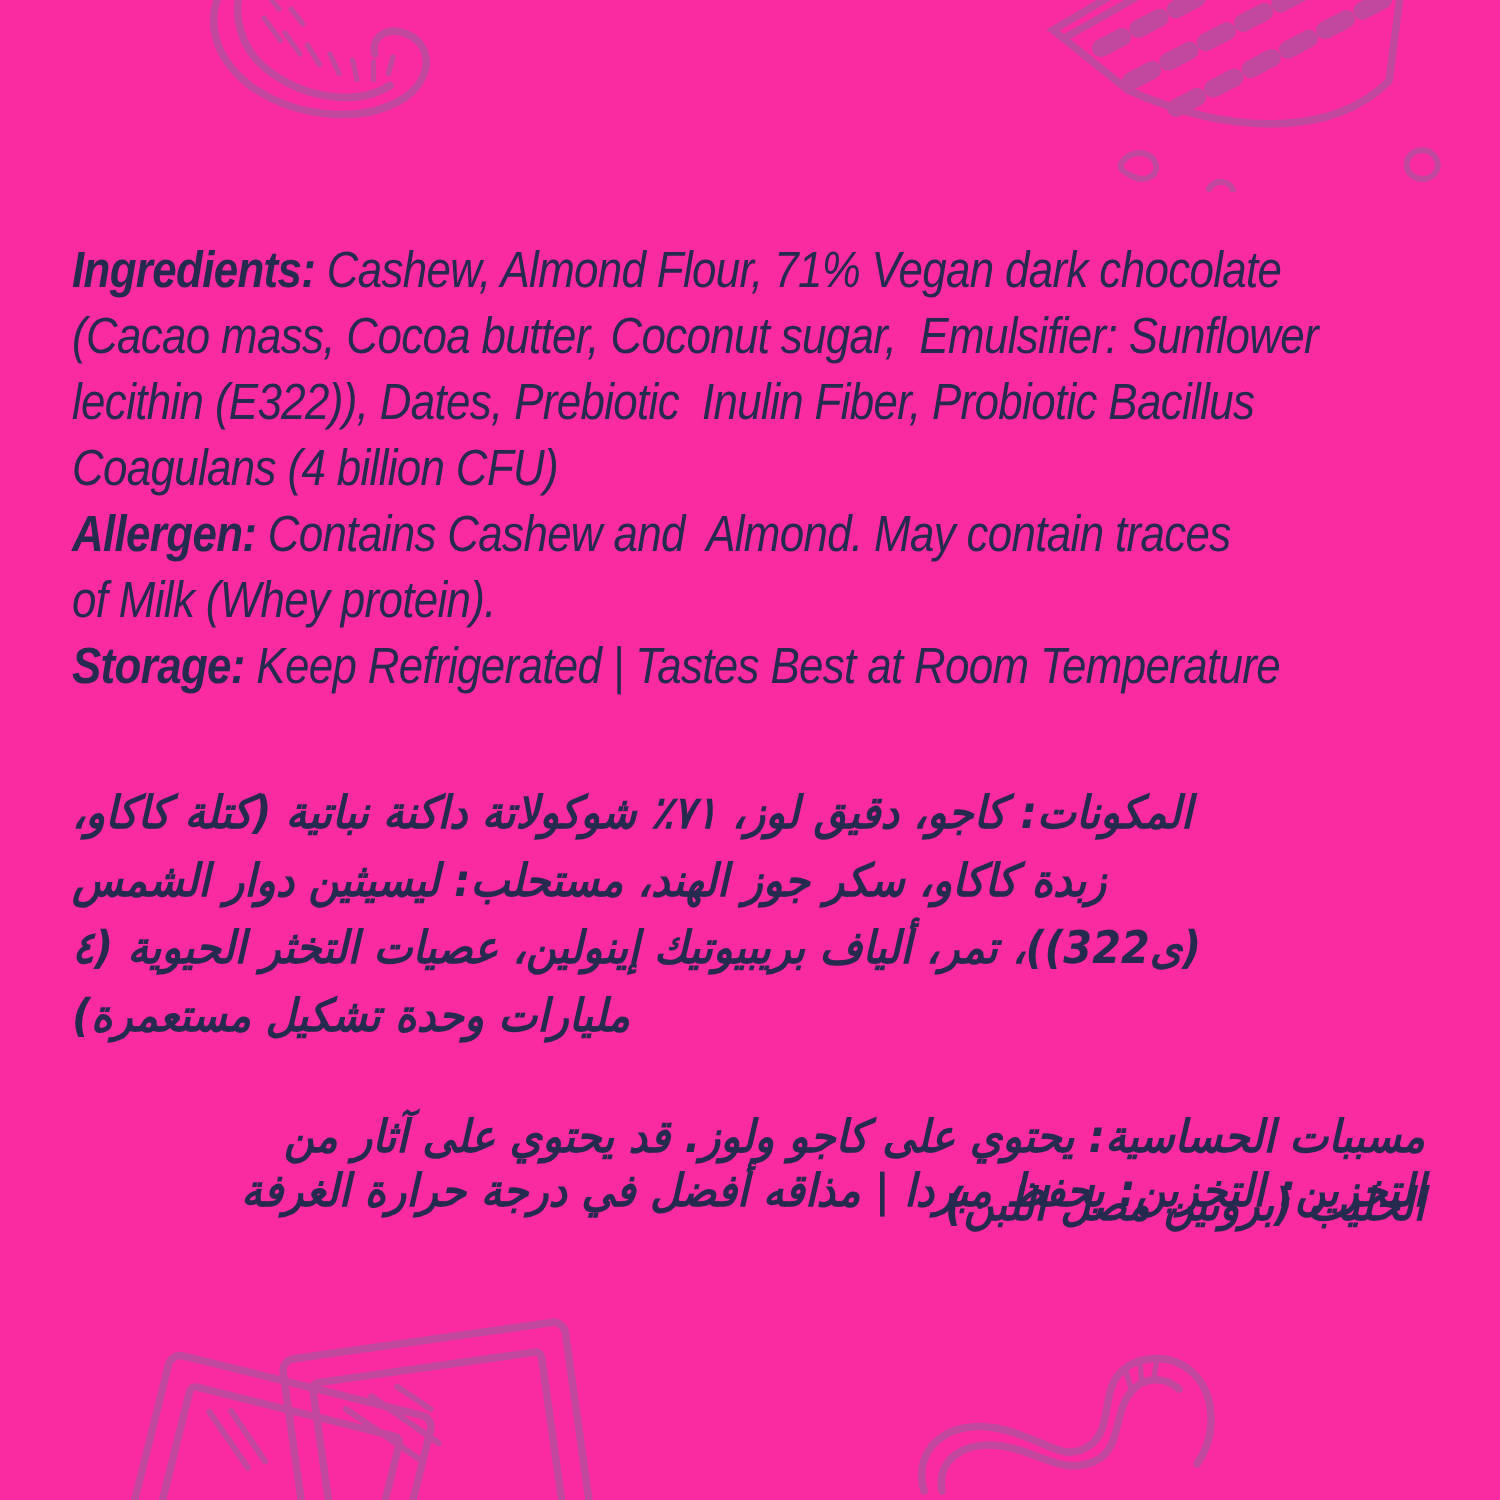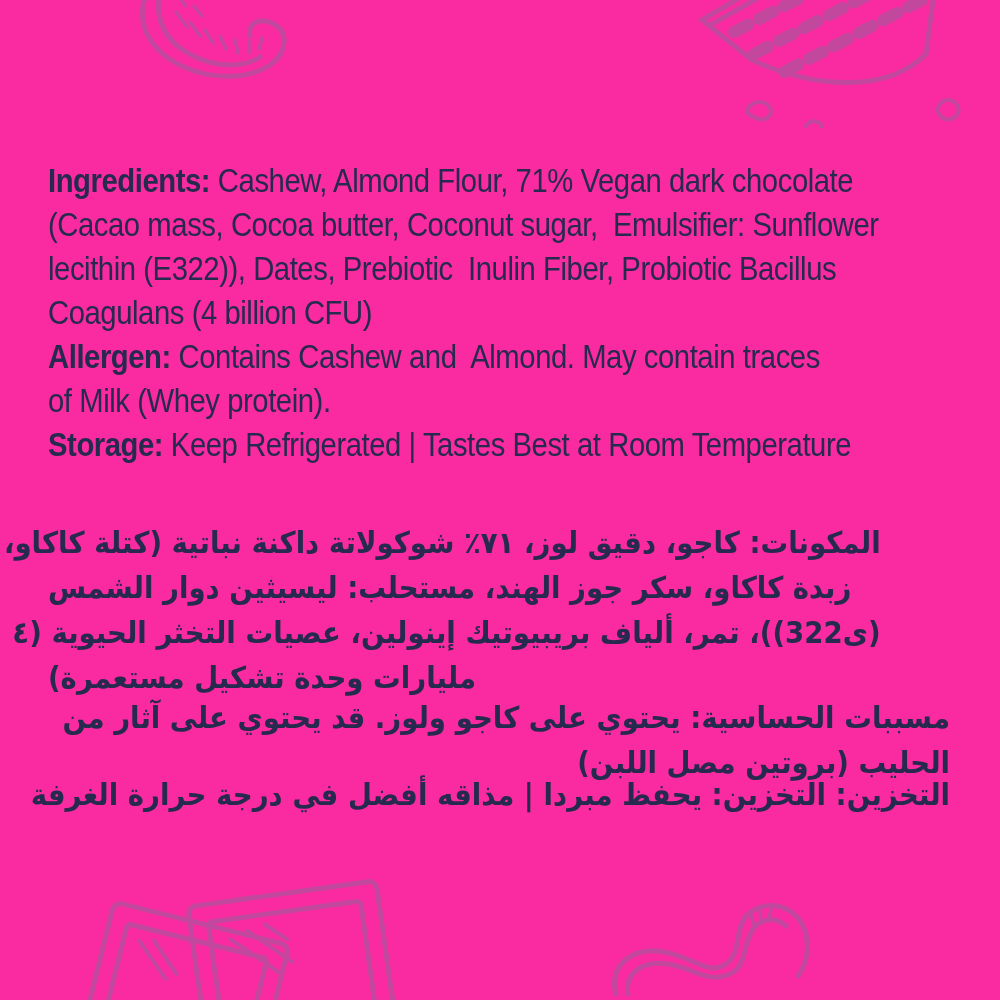--- a/index.html
+++ b/index.html
@@ -8,21 +8,21 @@
     --decoration:#C2489E;
   }
   *{margin:0;padding:0;box-sizing:border-box;}
   html,body{width:1000px;height:1000px;}
   body{
     position:relative;
     overflow:hidden;
     background:var(--background);
     font-family:"Liberation Sans", sans-serif;
   }
-  .block{position:absolute;}
+  .block{position:absolute;font-style:italic;}
 
   
   #english-block{left:48px;top:158px;width:910px;}
   .en-line{
     white-space:pre;
     font-family:"Liberation Sans", sans-serif;
     font-weight:400;
     font-size:34px;
     line-height:44px;
     height:44px;
@@ -40,21 +40,21 @@
     white-space:nowrap;
     font-family:"DejaVu Sans", sans-serif;
     font-weight:700;
     font-size:30px;
     line-height:45px;
     height:45px;
     color:var(--text);
   }
   #arabic-ingredients{left:48px;top:520px;width:905px;}
   #arabic-ingredients .ar-line{text-align:left;transform:scaleX(0.92);transform-origin:0 50%;}
-  #arabic-allergen{right:50px;top:695px;width:905px;}
+  #arabic-allergen{right:50px;top:736px;width:905px;}
   #arabic-storage{right:50px;top:772px;width:905px;}
   #arabic-allergen .ar-line,#arabic-storage .ar-line{text-align:right;transform:scaleX(0.92);transform-origin:100% 50%;}
 
   
   .deco{position:absolute;pointer-events:none;}
   .deco svg{display:block;}
   .deco path,.deco rect,.deco line{stroke:var(--decoration);fill:none;stroke-linecap:round;}
 </style>
 </head>
 <body>

